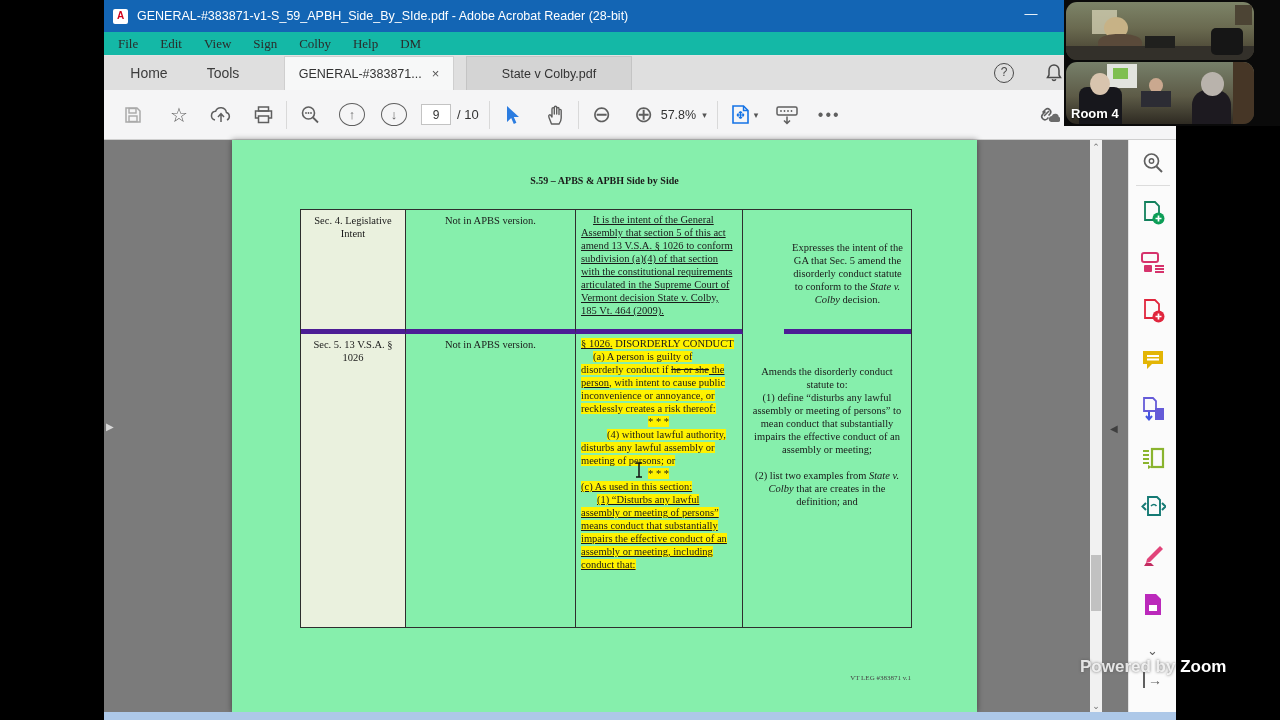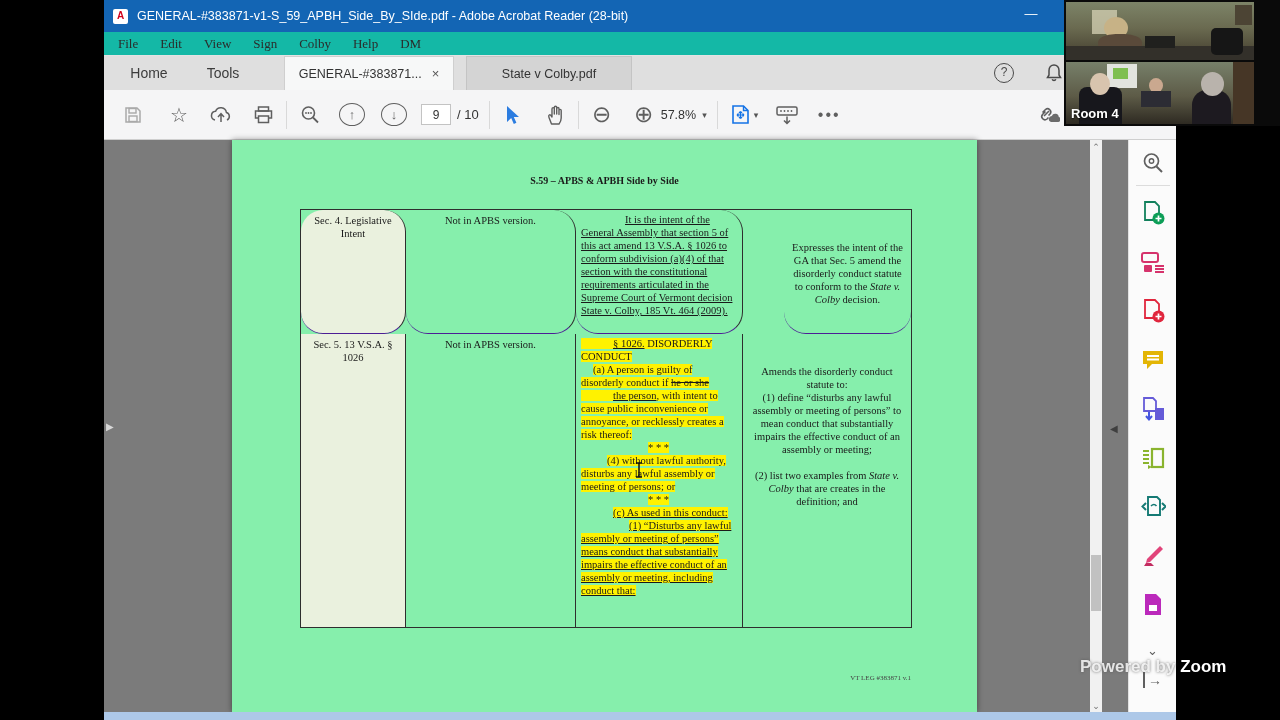--- a/index.html
+++ b/index.html
@@ -69,28 +69,28 @@
   .pg-heading { position:absolute; left:0; top:35px; width:100%; text-align:center;
                 font-size:10px; font-weight:bold; }
   .pg-footer { position:absolute; left:0; top:534px; width:679px; text-align:right;
                font-size:7px; color:#444; }
 
   .tbl { position:absolute; left:68px; top:69px; width:612px; border:1px solid #2e2e2e;
          display:grid; grid-template-columns:105px 170px 167px 168px; grid-template-rows:124px 293px;
          font-size:10.5px; line-height:13px; }
   .cell { border-right:1px solid #2e2e2e; overflow:hidden; }
   .cell.lastcol { border-right:none; }
-  .cell.r1 { border-bottom:1px solid #4c1d95;border-radius:22px; }
+  .cell.r1 { border-bottom:5px solid #4c1d95; }
   .cgreen { background:#eaf1de; text-align:center; padding:4px 6px; }
   .cplain { text-align:center; padding:4px 6px; }
   .c3 { padding:3px 6px 3px 5px; }
   .c4 { text-align:center; padding:3px 7px; }
   .c4.r1 { padding-top:31px;margin-left:41px; }
   .c4.r2 { padding-top:31px; }
-  .und { text-decoration:underline;margin-left:32px; }
+  .und { text-decoration:underline; }
   .strike { text-decoration:line-through;margin-top:34px; }
   .it { font-style:italic; }
   .hl { background:#fff200; }
   .stars { text-align:center; }
   .c3 p { text-indent:12px; }
   .c3 p.ind26 { text-indent:26px; }
   .c3 p.ind16 { text-indent:16px; }
   .c3 p.noind { text-indent:0; }
   .c4 p.grp { margin-bottom:13px; }
   .ibeam { position:absolute; left:402px; top:322px; width:10px; height:16px; }
@@ -102,21 +102,21 @@
   .sb-divider { width:34px; height:1px; background:#dcdcdc; margin:9px 0 14px 0; }
   .sb-icon { width:26px; height:26px; margin-bottom:23px; display:flex; align-items:center;
              justify-content:center; cursor:default; }
   .sb-more { color:#5f5f5f; font-size:13px; margin:2px 0 14px 0; }
   .sb-open { color:#5f5f5f; font-size:14px; }
 
   .bottomstrip { position:absolute; left:0; top:712px; width:1072px; height:8px; background:#adc8e8; }
 
   
   .videos { position:absolute; left:1064px; top:0; width:216px; height:126px; background:#0a0a0a; }
-  .video { position:absolute; left:2px; width:188px; overflow:hidden; }
+  .video { position:absolute; left:2px; width:188px; overflow:hidden;border-radius:11px; }
   .v1 { top:2px; height:58px; background:linear-gradient(180deg,#7d8468 0%,#6a6a50 45%,#413a2c 100%); }
   .v2 { top:62px; height:62px; background:linear-gradient(180deg,#77806a 0%,#5d5b47 55%,#2e2a22 100%); }
   .blob { position:absolute; }
   .roomlabel { position:absolute; left:5px; bottom:3px; color:#fff; font-size:13px; font-weight:bold;
                text-shadow:0 1px 2px rgba(0,0,0,.8); }
   .powered { position:absolute; left:1080px; top:657px; font-size:17px; white-space:nowrap; }
   .powered .pb { color:rgba(255,255,255,.82); font-weight:bold; text-shadow:0 0 3px rgba(90,90,90,.9); }
   .powered .zm { color:#fff; font-weight:bold;margin-top:35px; }
 
   svg { display:block; }
@@ -270,21 +270,21 @@
           </div>
           <div class="cell cplain">
             <span>Not in APBS version.</span>
           </div>
           <div class="cell c3">
             <p class="noind"><span class="hl"><span class="und">§ 1026.</span><span>  DISORDERLY CONDUCT</span></span></p>
             <p><span class="hl"><span>(a)  A person is guilty of disorderly conduct if </span><span class="strike">he or she</span><span class="und"> the person</span><span>, with intent to cause public inconvenience or annoyance, or recklessly creates a risk thereof:</span></span></p>
             <p class="stars noind"><span class="hl">* * *</span></p>
             <p class="ind26"><span class="hl">(4)  without lawful authority, disturbs any lawful assembly or meeting of persons; or</span></p>
             <p class="stars noind"><span class="hl">* * *</span></p>
-            <p class="noind"><span class="hl und">(c)  As used in this conduct:</span></p>
+            <p class="noind"><span class="hl und">(c)  As used in this section:</span></p>
             <p class="ind16"><span class="hl und">(1)  “Disturbs any lawful assembly or meeting of persons” means conduct that substantially impairs the effective conduct of an assembly or meeting, including conduct that:</span></p>
           </div>
           <div class="cell c4 r2 lastcol">
             <p><span>Amends the disorderly conduct statute to:</span></p>
             <p class="grp"><span>(1) define “disturbs any lawful assembly or meeting of persons” to mean conduct that substantially impairs the effective conduct of an assembly or meeting;</span></p>
             <p class="grp"><span>(2) list two examples from </span><span class="it">State v. Colby</span><span> that are creates in the definition; and</span></p>
           </div>
         </div>
 
         <div class="ibeam">

